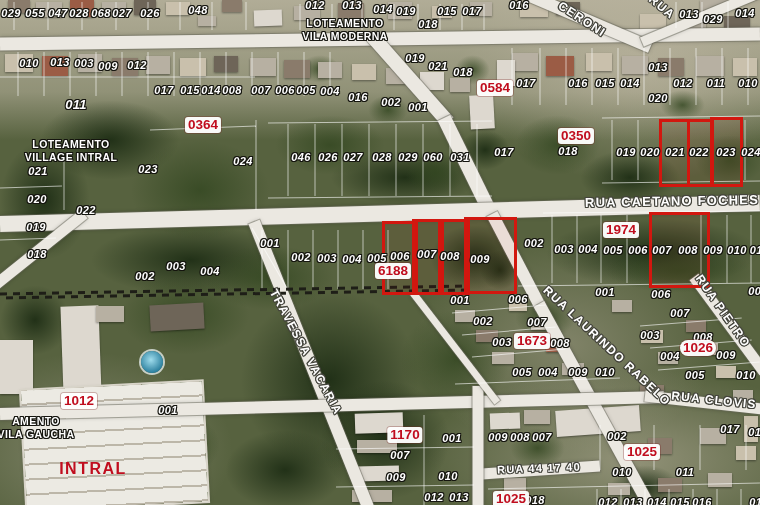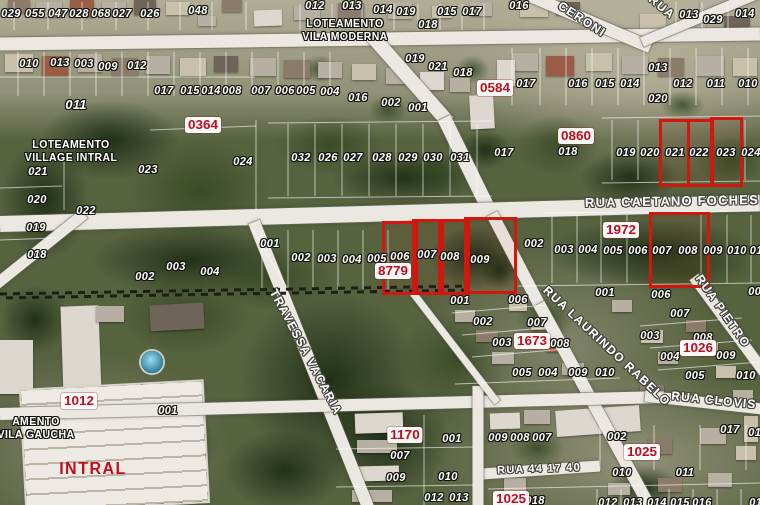--- a/index.html
+++ b/index.html
@@ -346,26 +346,26 @@
       <div class="lbl lot" style="left: 716px; top: 83px;">011</div>
       <div class="lbl lot" style="left: 748px; top: 83px;">010</div>
       <div class="lbl lot" style="left: 658px; top: 98px;">020</div>
       <div class="lbl lot" style="left: 38px; top: 171px;">021</div>
       <div class="lbl lot" style="left: 148px; top: 169px;">023</div>
       <div class="lbl lot" style="left: 243px; top: 161px;">024</div>
       <div class="lbl lot" style="left: 37px; top: 199px;">020</div>
       <div class="lbl lot" style="left: 86px; top: 210px;">022</div>
       <div class="lbl lot" style="left: 36px; top: 227px;">019</div>
       <div class="lbl lot" style="left: 37px; top: 254px;">018</div>
-      <div class="lbl lot" style="left: 301px; top: 157px;">032</div>
+      <div class="lbl lot" style="left: 301px; top: 157px;">046</div>
       <div class="lbl lot" style="left: 328px; top: 157px;">026</div>
       <div class="lbl lot" style="left: 353px; top: 157px;">027</div>
       <div class="lbl lot" style="left: 382px; top: 157px;">028</div>
       <div class="lbl lot" style="left: 408px; top: 157px;">029</div>
-      <div class="lbl lot" style="left: 433px; top: 157px;">030</div>
+      <div class="lbl lot" style="left: 433px; top: 157px;">060</div>
       <div class="lbl lot" style="left: 460px; top: 157px;">031</div>
       <div class="lbl lot" style="left: 504px; top: 152px;">017</div>
       <div class="lbl lot" style="left: 568px; top: 151px;">018</div>
       <div class="lbl lot" style="left: 626px; top: 152px;">019</div>
       <div class="lbl lot" style="left: 650px; top: 152px;">020</div>
       <div class="lbl lot" style="left: 675px; top: 152px;">021</div>
       <div class="lbl lot" style="left: 699px; top: 152px;">022</div>
       <div class="lbl lot" style="left: 726px; top: 152px;">023</div>
       <div class="lbl lot" style="left: 751px; top: 152px;">024</div>
       <div class="lbl lot" style="left: 270px; top: 243px;">001</div>
@@ -441,24 +441,24 @@
       <div class="lbl street" style="left: 714px; top: 400px; font-size: 12px; transform: translate(-50%, -50%) rotate(6deg);">RUA CLOVIS</div>
       <div class="lbl street" style="left: 539px; top: 468px; font-size: 11px; transform: translate(-50%, -50%) rotate(-2deg);">RUA 44 17 40</div>
       <div class="lbl area" style="left: 345px; top: 30px;">LOTEAMENTO
 VILA MODERNA</div>
       <div class="lbl area" style="left: 71px; top: 151px;">LOTEAMENTO
 VILLAGE INTRAL</div>
       <div class="lbl area" style="left: 36px; top: 428px;">AMENTO
 VILA GAUCHA</div>
       <div class="lbl blk" style="left: 495px; top: 88px; color: rgb(192, 13, 30);">0584</div>
       <div class="lbl blk" style="left: 203px; top: 125px; color: rgb(192, 13, 30);">0364</div>
-      <div class="lbl blk" style="left: 576px; top: 136px; color: rgb(192, 13, 30);">0860</div>
-      <div class="lbl blk" style="left: 621px; top: 230px; color: rgb(192, 13, 30);">1972</div>
-      <div class="lbl blk" style="left: 393px; top: 271px; color: rgb(192, 13, 30);">8779</div>
+      <div class="lbl blk" style="left: 576px; top: 136px; color: rgb(192, 13, 30);">0350</div>
+      <div class="lbl blk" style="left: 621px; top: 230px; color: rgb(192, 13, 30);">1974</div>
+      <div class="lbl blk" style="left: 393px; top: 271px; color: rgb(192, 13, 30);">6188</div>
       <div class="lbl blk" style="left: 79px; top: 401px; color: rgb(192, 13, 30);">1012</div>
       <div class="lbl blk" style="left: 405px; top: 435px; color: rgb(192, 13, 30);">1170</div>
       <div class="lbl blk" style="left: 532px; top: 341px; color: rgb(192, 13, 30);">1673</div>
-      <div class="lbl blk" style="left: 698px; top: 348px; color: rgb(192, 13, 30);">1026</div>
+      <div class="lbl blk" style="left: 698px; top: 348px; color: rgb(192, 13, 30); border-radius: 8px;">1026</div>
       <div class="lbl blk" style="left: 642px; top: 452px; color: rgb(192, 13, 30);">1025</div>
       <div class="lbl blk" style="left: 511px; top: 499px; color: rgb(192, 13, 30);">1025</div>
       <div class="lbl intral" style="left: 93px; top: 469px; color: rgb(192, 13, 30);">INTRAL</div>
     </div>
 </div>
 
 </body></html>

